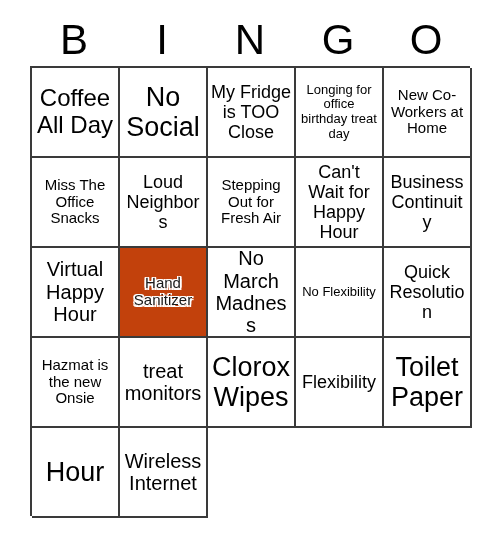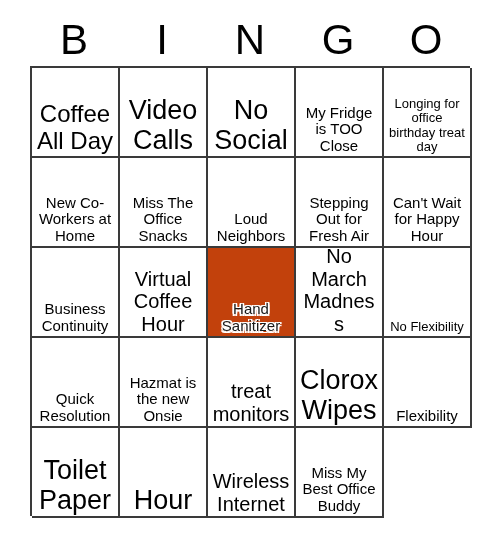--- a/index.html
+++ b/index.html
@@ -59,40 +59,40 @@
     display: grid;
     grid-template-columns: repeat(5, 88px);
     grid-template-rows: repeat(5, 90px);
   }
 
   .cell {
     box-sizing: border-box;
     border-right: 2px solid #3a3a3a;
     border-bottom: 2px solid #3a3a3a;
     display: flex;
-    align-items: flex-end;
+    align-items: center;
     justify-content: center;
     text-align: center;
     padding: 1px 3px;
     overflow: hidden;
     background: #ffffff;
   }
   .cell span {
     display: block;
     width: 100%;
     line-height: 1.12;
     word-wrap: break-word;
   }
 
   
   .fs-xl  span { font-size: 27px; }
   .fs-lg  span { font-size: 24px; }
   .fs-md  span { font-size: 20px; }
   .fs-sm  span { font-size: 15px; }
-  .fs-xs  span { font-size: 15px; }
+  .fs-xs  span { font-size: 18px; }
   .fs-xxs span { font-size: 13px; }
 
   
   .cell.marked {
     background: #c2410c;
   }
   .cell.marked span {
     color: #1a1a1a;
     text-shadow:
       -1.5px -1.5px 0 #ffffff,
@@ -116,23 +116,20 @@
     <div class="bingo-letter">N</div>
     <div class="bingo-letter">G</div>
     <div class="bingo-letter">O</div>
   </div>
 
   <div class="grid" id="bingo-grid">
       <div class="cell fs-lg">
         <span>Coffee All Day</span>
       </div>
       <div class="cell fs-xl">
-        <span>Video Calls</span>
-      </div>
-      <div class="cell fs-xl">
         <span>No Social</span>
       </div>
       <div class="cell fs-xs">
         <span>My Fridge is TOO Close</span>
       </div>
       <div class="cell fs-xxs">
         <span>Longing for office birthday treat day</span>
       </div>
       <div class="cell fs-sm">
         <span>New Co-Workers at Home</span>
@@ -146,21 +143,21 @@
       <div class="cell fs-sm">
         <span>Stepping Out for Fresh Air</span>
       </div>
       <div class="cell fs-xs">
         <span>Can't Wait for Happy Hour</span>
       </div>
       <div class="cell fs-xs">
         <span>Business Continuity</span>
       </div>
       <div class="cell fs-md">
-        <span>Virtual Coffee Hour</span>
+        <span>Virtual Happy Hour</span>
       </div>
       <div class="cell fs-sm marked">
         <span>Hand Sanitizer</span>
       </div>
       <div class="cell fs-md">
         <span>No March Madness</span>
       </div>
       <div class="cell fs-xxs">
         <span>No Flexibility</span>
       </div>
@@ -181,18 +178,15 @@
       </div>
       <div class="cell fs-xl">
         <span>Toilet Paper</span>
       </div>
       <div class="cell fs-xl">
         <span>Hour</span>
       </div>
       <div class="cell fs-md">
         <span>Wireless Internet</span>
       </div>
-      <div class="cell fs-xs">
-        <span>Miss My Best Office Buddy</span>
-      </div>
     </div>
 
 </div>
 
 </body></html>

